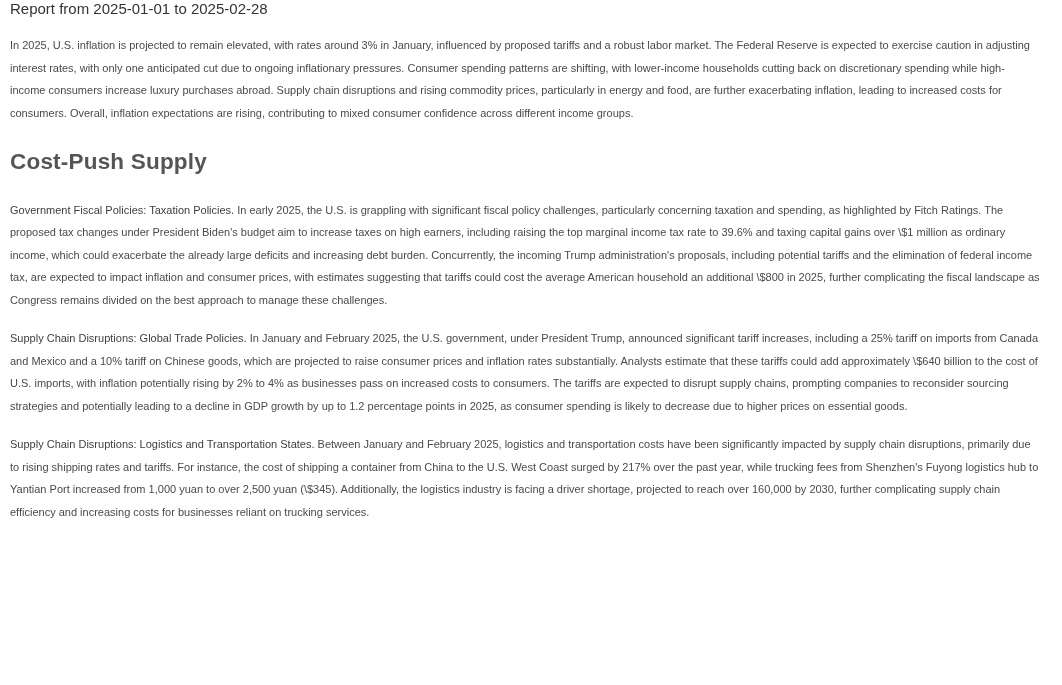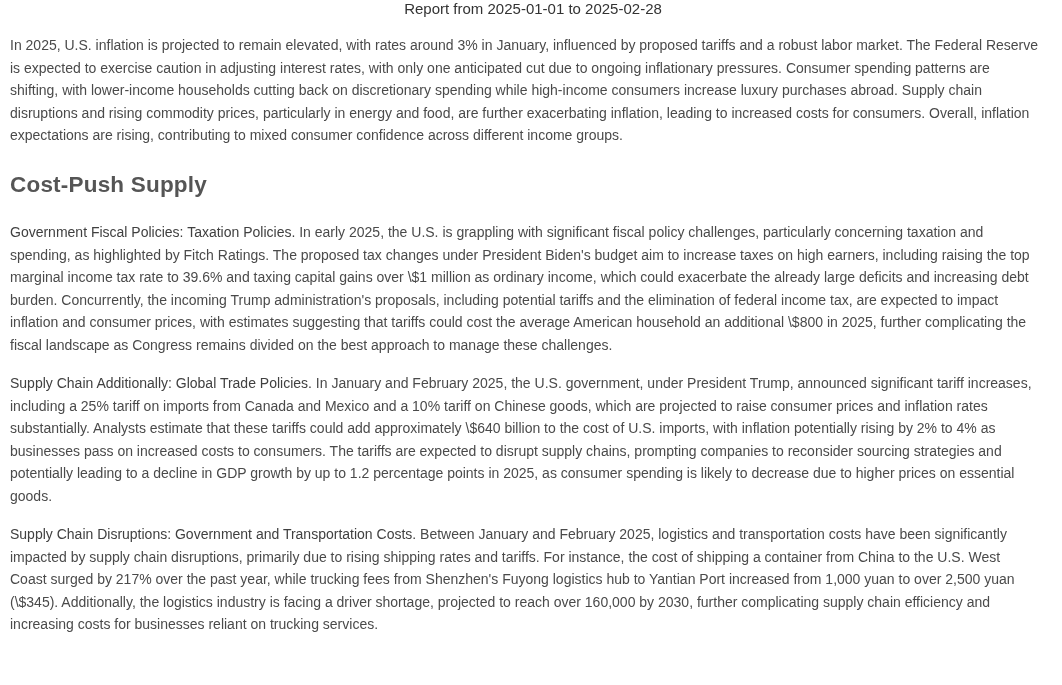--- a/index.html
+++ b/index.html
@@ -21,25 +21,24 @@
       line-height: 1.15;
       font-weight: 700;
       color: #333333;
       letter-spacing: 0.2px;
     }
     p.subtitle {
       margin: 0 0 16px 0;
       font-size: 15px;
       line-height: 18px;
       color: #333333;
-      text-align: center;
     }
     p.body-text {
       margin: 0 16px 16px 0;
-      font-size: 14px;
+      font-size: 11px;
       line-height: 22.5px;
       color: #4a4a4a;
     }
     p.body-text strong {
       font-weight: 400;
       color: #404040;
     }
     h2.section-heading {
       margin: 26px 0 24px 0;
       font-size: 22.5px;
@@ -60,22 +59,22 @@
   <p class="body-text">In 2025, U.S. inflation is projected to remain elevated, with rates around 3% in January, influenced by proposed tariffs and a robust labor market. The Federal Reserve is expected to exercise caution in adjusting interest rates, with only one anticipated cut due to ongoing inflationary pressures. Consumer spending patterns are shifting, with lower-income households cutting back on discretionary spending while high-income consumers increase luxury purchases abroad. Supply chain disruptions and rising commodity prices, particularly in energy and food, are further exacerbating inflation, leading to increased costs for consumers. Overall, inflation expectations are rising, contributing to mixed consumer confidence across different income groups.</p>
 
   <h2 class="section-heading">Cost-Push Supply</h2>
 
   <p class="body-text">
     <strong>Government Fiscal Policies: Taxation Policies.</strong>
     <span>In early 2025, the U.S. is grappling with significant fiscal policy challenges, particularly concerning taxation and spending, as highlighted by Fitch Ratings. The proposed tax changes under President Biden's budget aim to increase taxes on high earners, including raising the top marginal income tax rate to 39.6% and taxing capital gains over \$1 million as ordinary income, which could exacerbate the already large deficits and increasing debt burden. Concurrently, the incoming Trump administration's proposals, including potential tariffs and the elimination of federal income tax, are expected to impact inflation and consumer prices, with estimates suggesting that tariffs could cost the average American household an additional \$800 in 2025, further complicating the fiscal landscape as Congress remains divided on the best approach to manage these challenges.</span>
   </p>
 
   <p class="body-text">
-    <strong>Supply Chain Additionally: Global Trade Policies.</strong>
+    <strong>Supply Chain Disruptions: Global Trade Policies.</strong>
     <span>In January and February 2025, the U.S. government, under President Trump, announced significant tariff increases, including a 25% tariff on imports from Canada and Mexico and a 10% tariff on Chinese goods, which are projected to raise consumer prices and inflation rates substantially. Analysts estimate that these tariffs could add approximately \$640 billion to the cost of U.S. imports, with inflation potentially rising by 2% to 4% as businesses pass on increased costs to consumers. The tariffs are expected to disrupt supply chains, prompting companies to reconsider sourcing strategies and potentially leading to a decline in GDP growth by up to 1.2 percentage points in 2025, as consumer spending is likely to decrease due to higher prices on essential goods.</span>
   </p>
 
   <p class="body-text">
-    <strong>Supply Chain Disruptions: Government and Transportation Costs.</strong>
+    <strong>Supply Chain Disruptions: Logistics and Transportation States.</strong>
     <span>Between January and February 2025, logistics and transportation costs have been significantly impacted by supply chain disruptions, primarily due to rising shipping rates and tariffs. For instance, the cost of shipping a container from China to the U.S. West Coast surged by 217% over the past year, while trucking fees from Shenzhen's Fuyong logistics hub to Yantian Port increased from 1,000 yuan to over 2,500 yuan (\$345). Additionally, the logistics industry is facing a driver shortage, projected to reach over 160,000 by 2030, further complicating supply chain efficiency and increasing costs for businesses reliant on trucking services.</span>
   </p>
 
 </div>
 
 </body></html>

